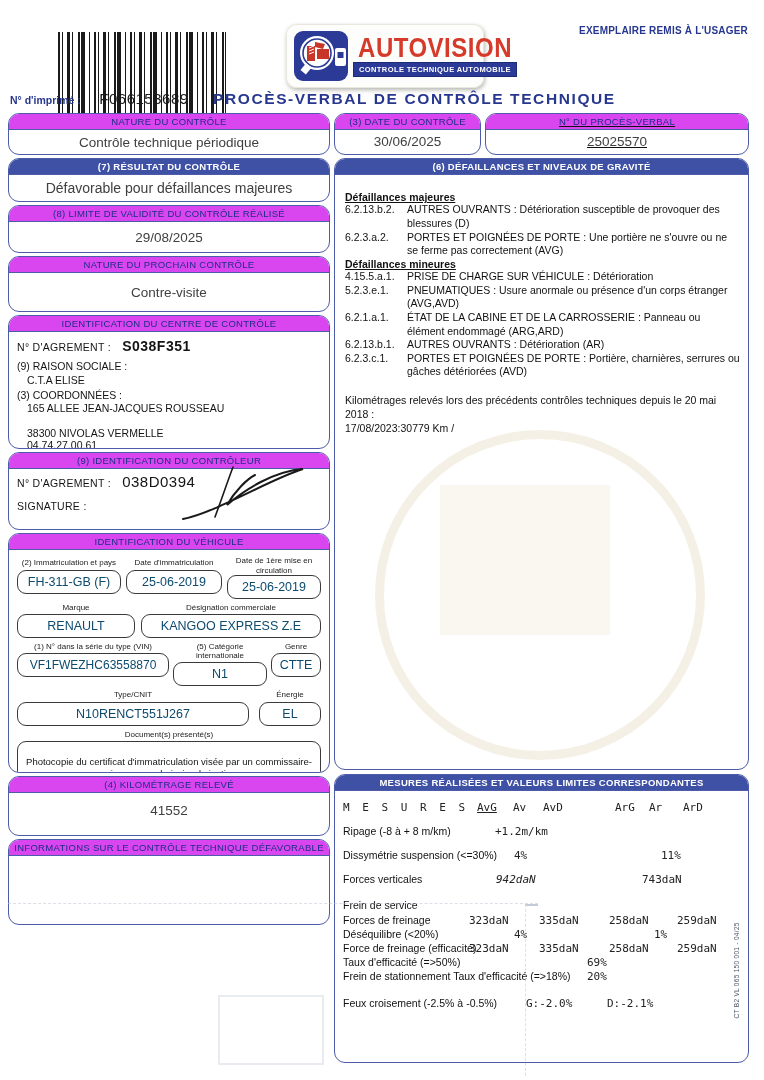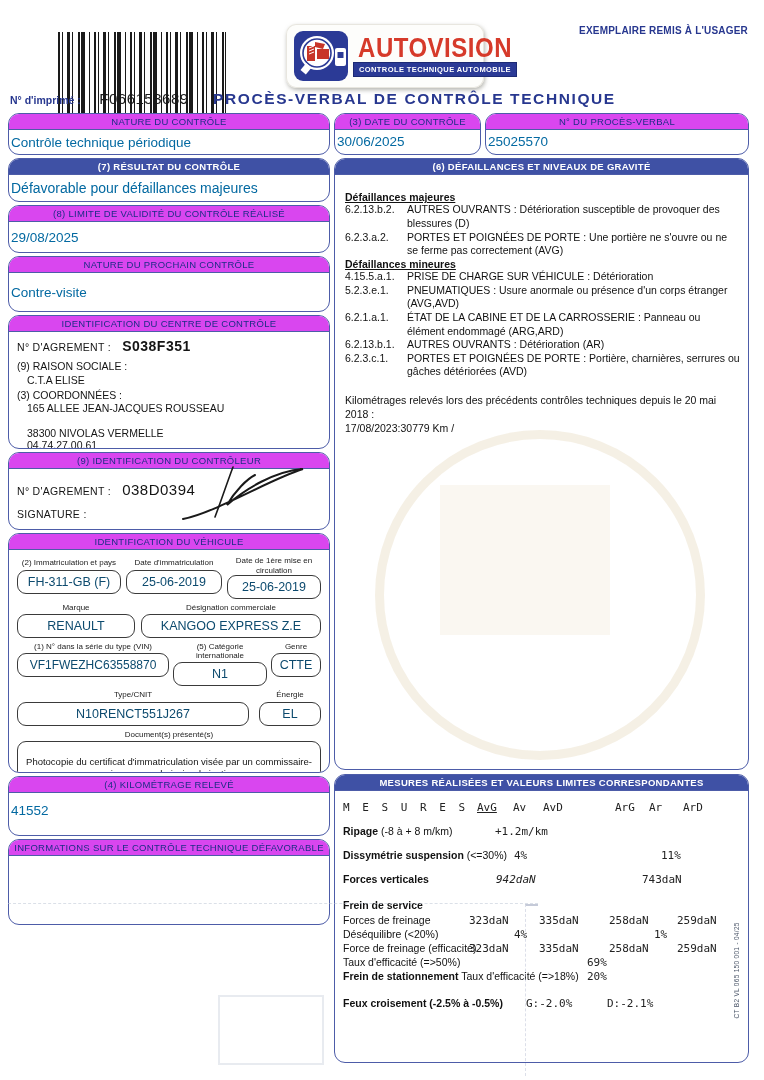--- a/index.html
+++ b/index.html
@@ -53,21 +53,21 @@
   .box {
     border:1.6px solid #4d5ca8; border-radius:11px; background:#fff;
     overflow:hidden; margin-bottom:3px; position:relative;
   }
   .box-header {
     background:#d946ef; color:#1d2d85; text-align:center; font-size:9.5px;
     letter-spacing:0.3px; padding:3px 2px 2px 2px; border-bottom:1.4px solid #4d5ca8;
     font-weight:normal; line-height:1.1;
   }
   .box-header.dark { background:#3f51a5; color:#ffffff; font-weight:bold; }
-  .box-value { font-size:13.5px; color:#0369a1; padding:9px 4px; }
+  .box-value { text-align:center; font-size:13.5px; color:#404040; padding:9px 4px; }
   
   .box-body { padding:6px 8px; font-size:10.5px; color:#141414; text-align:left; }
   .agrement-row { font-size:10.5px; letter-spacing:0.3px; }
   .agrement-val { font-size:14px; font-weight:bold; margin-left:8px; letter-spacing:0.5px; }
   .agrement-val.plain { font-weight:normal; font-size:15px; font-family:"Liberation Sans",sans-serif; }
   .centre-line { margin-top:3px; line-height:1.25; }
   .indent { padding-left:10px; }
   .sig-label { margin-top:10px; font-size:10.5px; letter-spacing:0.3px; }
   .signature-svg { position:absolute; right:14px; top:8px; }
   
@@ -97,21 +97,21 @@
   }
   .watermark-inner {
     position:absolute; left:105px; top:310px; width:170px; height:150px;
     background:rgba(240,232,214,0.35); pointer-events:none;
   }
   
   .mes-body { padding:8px 8px; position:relative; font-size:10.5px; min-height:250px; }
   .mono { font-family:"DejaVu Sans Mono","Liberation Mono",monospace; font-size:11px; color:#222; }
   .mrow { position:relative; height:14px; margin-top:10px; white-space:nowrap; }
   .mrow.tight { margin-top:1px; height:13px; }
-  .mlabel-b { font-weight:bold; font-size:10.5px; }
+  .mlabel-b { font-weight:normal; font-size:10.5px; }
   .mlabel { font-size:10.5px; }
   .mval { position:absolute; top:0; }
   
   .artifact-corner {
     position:absolute; left:8px; top:903px; width:530px; height:175px;
     border-top:1px dashed rgba(190,198,214,0.55); pointer-events:none;
   }
   .artifact-corner::after {
     content:""; position:absolute; right:0; top:0; width:12px; height:170px;
     border-left:1px dashed rgba(185,192,210,0.5); border-top:2px solid rgba(150,160,185,0.55);
@@ -194,21 +194,21 @@
         <div class="indent">C.T.A ELISE</div>
         <div class="centre-line">(3) COORDONNÉES :</div>
         <div class="indent">165 ALLEE JEAN-JACQUES ROUSSEAU</div>
         <div class="indent" style="margin-top:13px;">38300 NIVOLAS VERMELLE</div>
         <div class="indent">04.74.27.00.61</div>
       </div>
     </div>
 
     <div class="box" style="height:78px;">
       <div class="box-header">(9) IDENTIFICATION DU CONTRÔLEUR</div>
-      <div class="box-body" style="padding-top:12px;">
+      <div class="box-body" style="padding-top:4px;">
         <div class="agrement-row">
           <span>N° D'AGREMENT :</span>
           <span class="agrement-val plain">038D0394</span>
         </div>
         <div class="sig-label">SIGNATURE :</div>
         <svg class="signature-svg" width="140" height="62" viewBox="0 0 140 62">
           <path d="M8 58 C 40 52, 95 18, 128 8 C 100 10, 70 28, 52 44 C 60 30, 72 18, 80 14" fill="none" stroke="#1a1a1a" stroke-width="2" stroke-linecap="round"></path>
           <path d="M58 6 C 52 22, 46 40, 40 56" fill="none" stroke="#1a1a1a" stroke-width="1.6" stroke-linecap="round"></path>
         </svg>
       </div>
@@ -286,21 +286,21 @@
 
   </div>
 
   <div class="col-right">
 
     <div style="display:flex; gap:4px;">
       <div class="box" style="height:42px; width:147px; margin-bottom:0;">
         <div class="box-header">(3) DATE DU CONTRÔLE</div>
         <div class="box-value" style="padding:4px 2px;">30/06/2025</div>
       </div>
-      <div class="box" style="height:42px; flex:1; margin-bottom:0;">
+      <div class="box" style="height:42px; flex:1; margin-bottom:0;text-decoration:underline;">
         <div class="box-header">N° DU PROCÈS-VERBAL</div>
         <div class="box-value" style="padding:4px 2px;">25025570</div>
       </div>
     </div>
 
     <div class="box" style="height:612px; margin-top:3px;">
       <div class="box-header dark">(6) DÉFAILLANCES ET NIVEAUX DE GRAVITÉ</div>
       <div class="def-body">
         <div class="watermark"></div>
         <div class="watermark-inner"></div>

